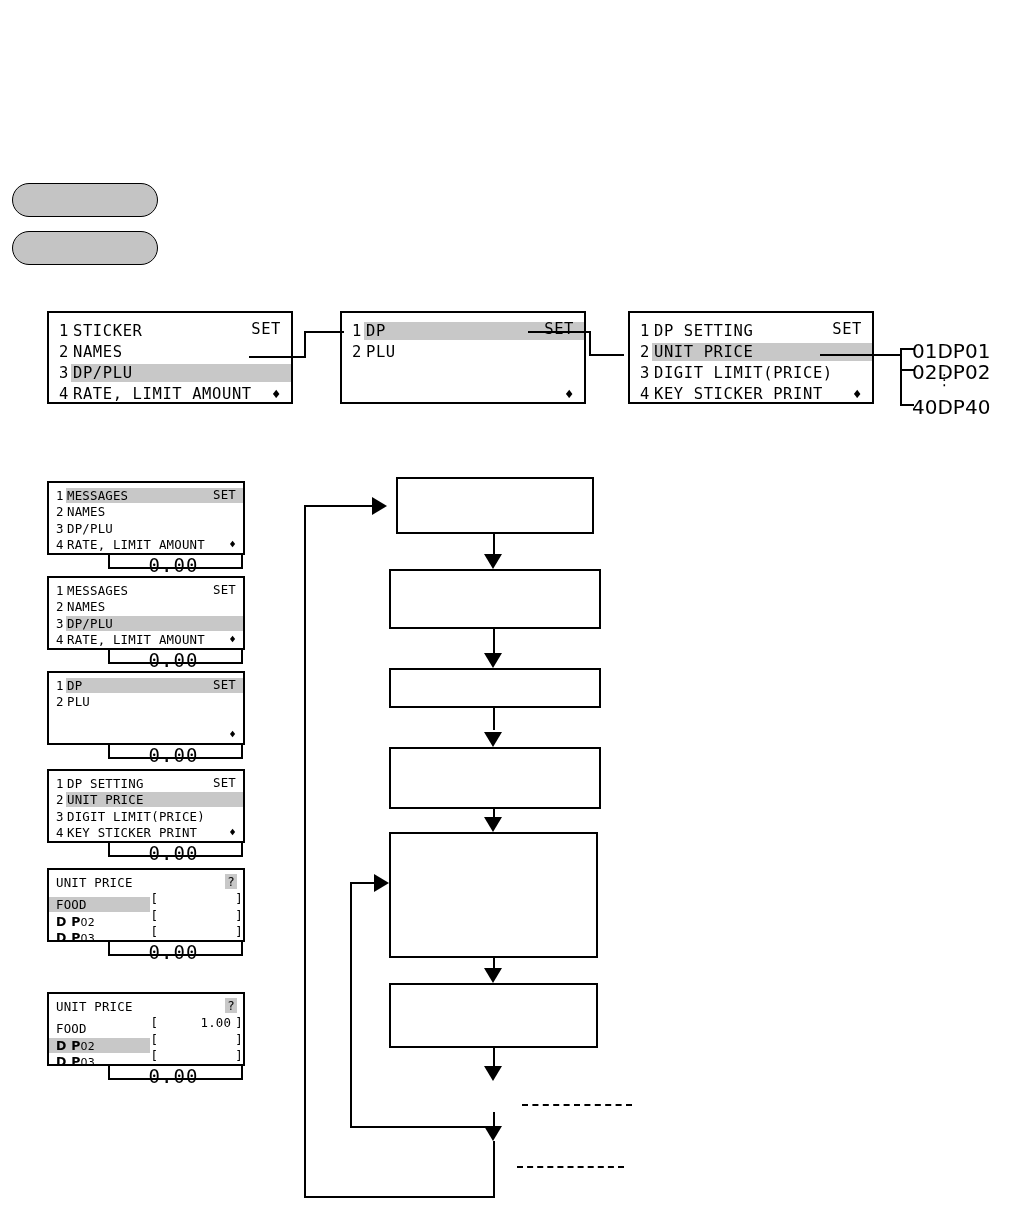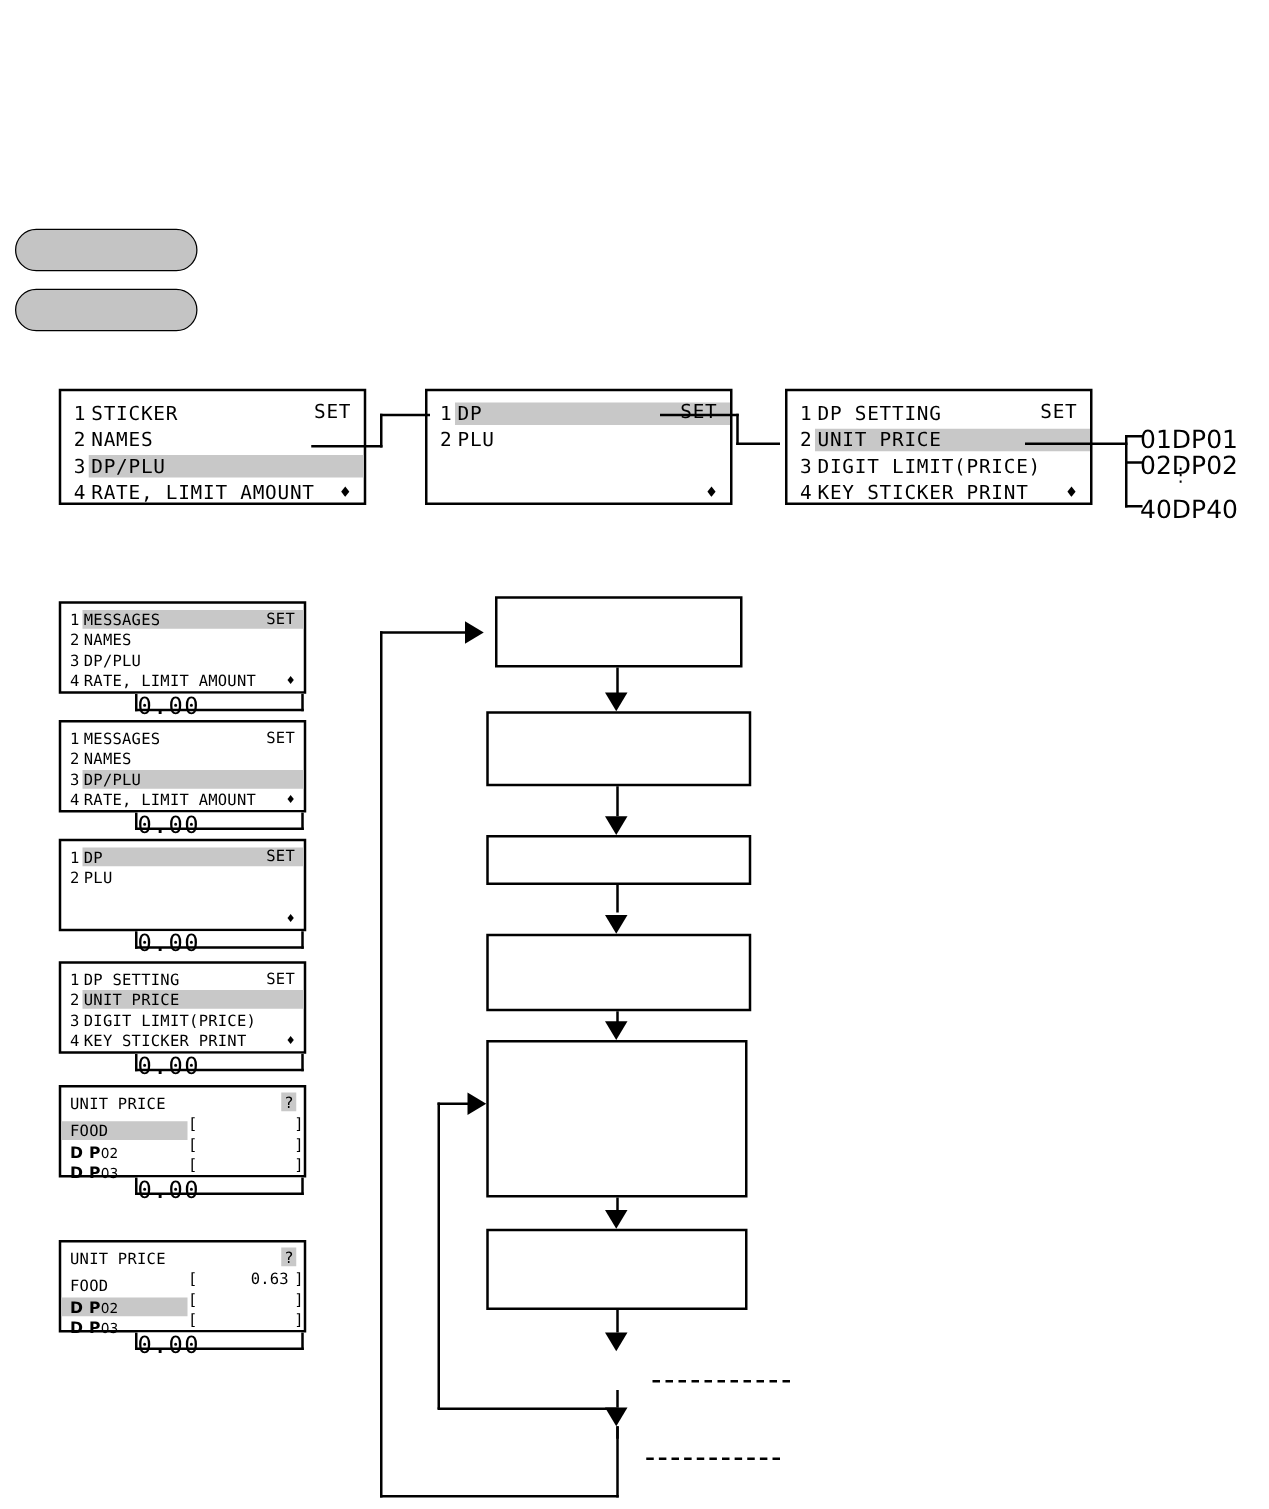--- a/index.html
+++ b/index.html
@@ -61,21 +61,21 @@
   .valbar {
     position: absolute;
     box-sizing: border-box;
     border: 2.2px solid #000;
     border-top: none;
     background: #fff;
     width: 135px;
     height: 14px;
     font-family: "DejaVu Sans Mono", monospace;
     font-size: 19px;
-    text-align: left;
+    text-align: center;
     padding-right: 4px;
     line-height: 20px;
     letter-spacing: 1px;
   }
 
   
   .pr-name { width: 103px; padding-left: 7px; box-sizing: border-box; margin-top: 12px; }
   .pr-br1  { width: 10px; }
   .pr-val  { width: 74px; text-align: right; box-sizing: border-box; padding-right: 2px; }
   .pr-br2  { width: 10px; text-align: right; }
@@ -210,21 +210,21 @@
     <div class="valbar" style="left: 108px; top: 843px;">0.00</div>
     <div class="lcd lcd-sm" style="left: 47px; top: 868px;">
       <div class="lcd-row"><span class="txt" style="padding-left: 7px;">UNIT PRICE</span><span class="qmark">?</span></div>
       <div class="lcd-row"><span class="pr-name hl">FOOD</span><span class="pr-br1">[</span><span class="pr-val"></span><span class="pr-br2">]</span></div>
       <div class="lcd-row"><span class="pr-name"><span class="dp-big">D P</span><span class="dp-sm">02</span></span><span class="pr-br1">[</span><span class="pr-val"></span><span class="pr-br2">]</span></div>
       <div class="lcd-row"><span class="pr-name"><span class="dp-big">D P</span><span class="dp-sm">03</span></span><span class="pr-br1">[</span><span class="pr-val"></span><span class="pr-br2">]</span></div>
     </div>
     <div class="valbar" style="left: 108px; top: 942px;">0.00</div>
     <div class="lcd lcd-sm" style="left: 47px; top: 992px;">
       <div class="lcd-row"><span class="txt" style="padding-left: 7px;">UNIT PRICE</span><span class="qmark">?</span></div>
-      <div class="lcd-row"><span class="pr-name">FOOD</span><span class="pr-br1">[</span><span class="pr-val">0.63</span><span class="pr-br2">]</span></div>
+      <div class="lcd-row"><span class="pr-name">FOOD</span><span class="pr-br1">[</span><span class="pr-val">1.00</span><span class="pr-br2">]</span></div>
       <div class="lcd-row"><span class="pr-name hl"><span class="dp-big">D P</span><span class="dp-sm">02</span></span><span class="pr-br1">[</span><span class="pr-val"></span><span class="pr-br2">]</span></div>
       <div class="lcd-row"><span class="pr-name"><span class="dp-big">D P</span><span class="dp-sm">03</span></span><span class="pr-br1">[</span><span class="pr-val"></span><span class="pr-br2">]</span></div>
     </div>
     <div class="valbar" style="left: 108px; top: 1066px;">0.00</div>
   </div>
 
 <div class="fbox" style="left:396px; top:477px; width:198px; height:57px;"></div>
 <div class="fbox" style="left:389px; top:569px; width:212px; height:60px;"></div>
 <div class="fbox" style="left:389px; top:668px; width:212px; height:40px;"></div>
 <div class="fbox" style="left:389px; top:747px; width:212px; height:62px;"></div>

